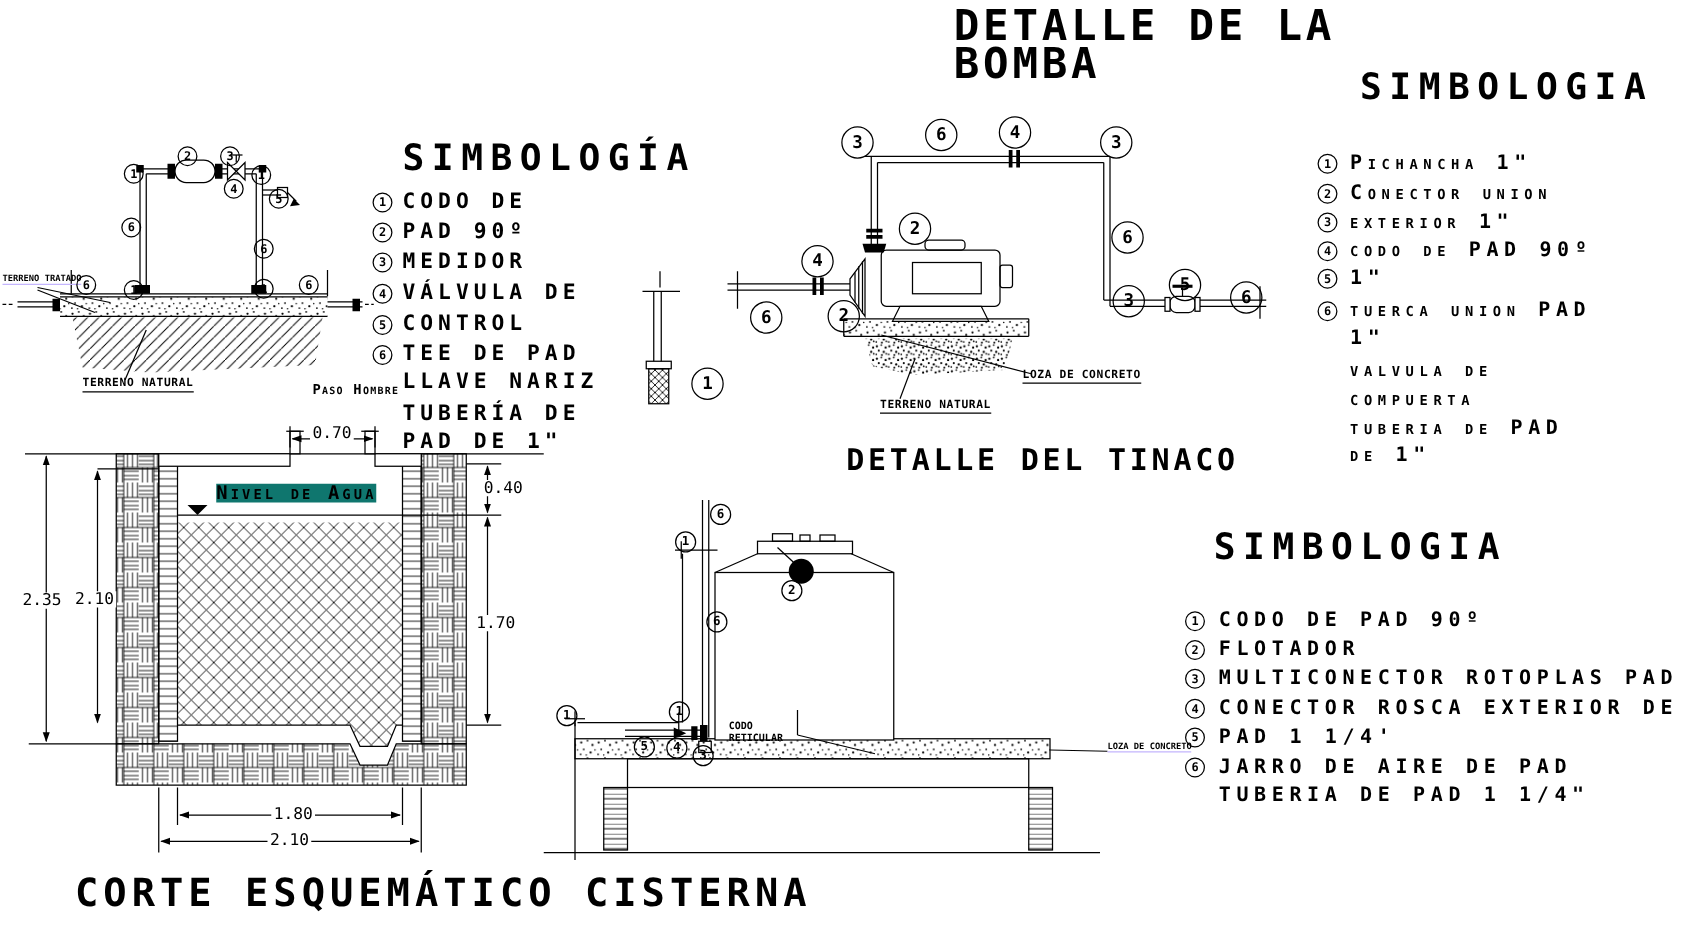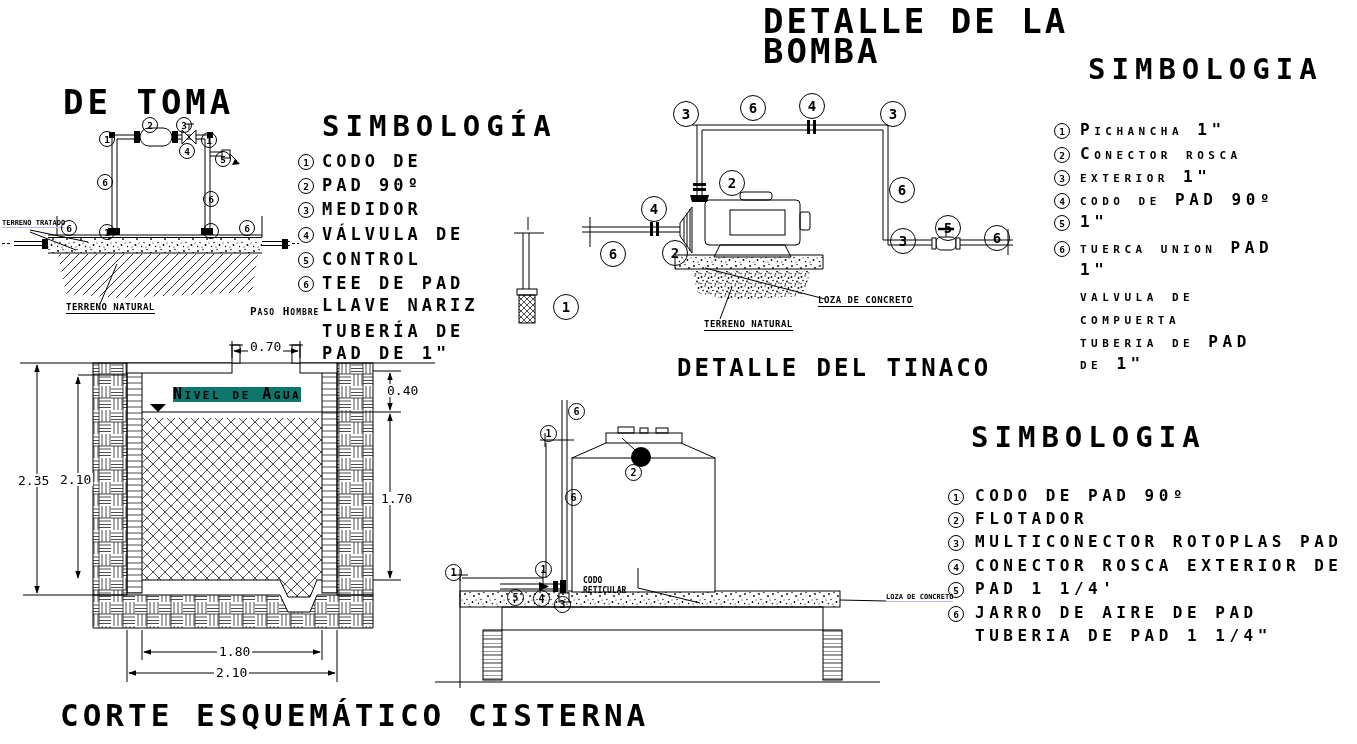--- a/index.html
+++ b/index.html
@@ -281,21 +281,20 @@
       <line x1="17" y1="180" x2="33" y2="180"></line>
       <line x1="25" y1="174" x2="25" y2="186"></line>
       <line x1="27" y1="183" x2="108" y2="183"></line>
       <line x1="108" y1="175" x2="108" y2="191"></line>
       <line x1="203" y1="173" x2="203" y2="193"></line>
       <line x1="203" y1="193" x2="265" y2="208"></line>
       <line x1="405" y1="205" x2="451" y2="206"></line>
     </g>
   </svg>
 
-  <div class="t h1" style="left:63px;top:85px">DE TOMA</div>
   <div class="t h1" style="left:763px;top:4px;letter-spacing:3px">DETALLE DE LA</div>
   <div class="t h1" style="left:763px;top:34px;letter-spacing:3px">BOMBA</div>
   <div class="t h1" style="left:677px;top:356px;font-size:24px;letter-spacing:3px">DETALLE DEL TINACO</div>
   <div class="t h1" style="left:60px;top:700px;font-size:31px">CORTE ESQUEMÁTICO CISTERNA</div>
 
   <div class="t h2" style="left:322px;top:112px">SIMBOLOGÍA</div>
   <div class="co c16" style="left:298px;top:154px">1</div>
   <div class="co c16" style="left:298px;top:178px">2</div>
   <div class="co c16" style="left:298px;top:202px">3</div>
   <div class="co c16" style="left:298px;top:227px">4</div>
@@ -312,21 +311,21 @@
   <div class="t l17" style="left:322px;top:345px">PAD DE 1"</div>
 
   <div class="t h2" style="left:1088px;top:55px">SIMBOLOGIA</div>
   <div class="co c16" style="left:1054px;top:123px">1</div>
   <div class="co c16" style="left:1054px;top:147px">2</div>
   <div class="co c16" style="left:1054px;top:170px">3</div>
   <div class="co c16" style="left:1054px;top:193px">4</div>
   <div class="co c16" style="left:1054px;top:215px">5</div>
   <div class="co c16" style="left:1054px;top:241px">6</div>
   <div class="t l16 sc" style="left:1080px;top:122px">Pichancha   1"</div>
-  <div class="t l16 sc" style="left:1080px;top:146px">Conector rosca</div>
+  <div class="t l16 sc" style="left:1080px;top:146px">Conector union</div>
   <div class="t l16 sc" style="left:1080px;top:169px">exterior 1"</div>
   <div class="t l16 sc" style="left:1080px;top:192px">codo de PAD 90º</div>
   <div class="t l16 sc" style="left:1080px;top:214px">1"</div>
   <div class="t l16 sc" style="left:1080px;top:240px">tuerca union PAD</div>
   <div class="t l16 sc" style="left:1080px;top:262px">1"</div>
   <div class="t l16 sc" style="left:1080px;top:288px">valvula de</div>
   <div class="t l16 sc" style="left:1080px;top:311px">compuerta</div>
   <div class="t l16 sc" style="left:1080px;top:334px">tuberia de PAD</div>
   <div class="t l16 sc" style="left:1080px;top:356px">de 1"</div>
 

